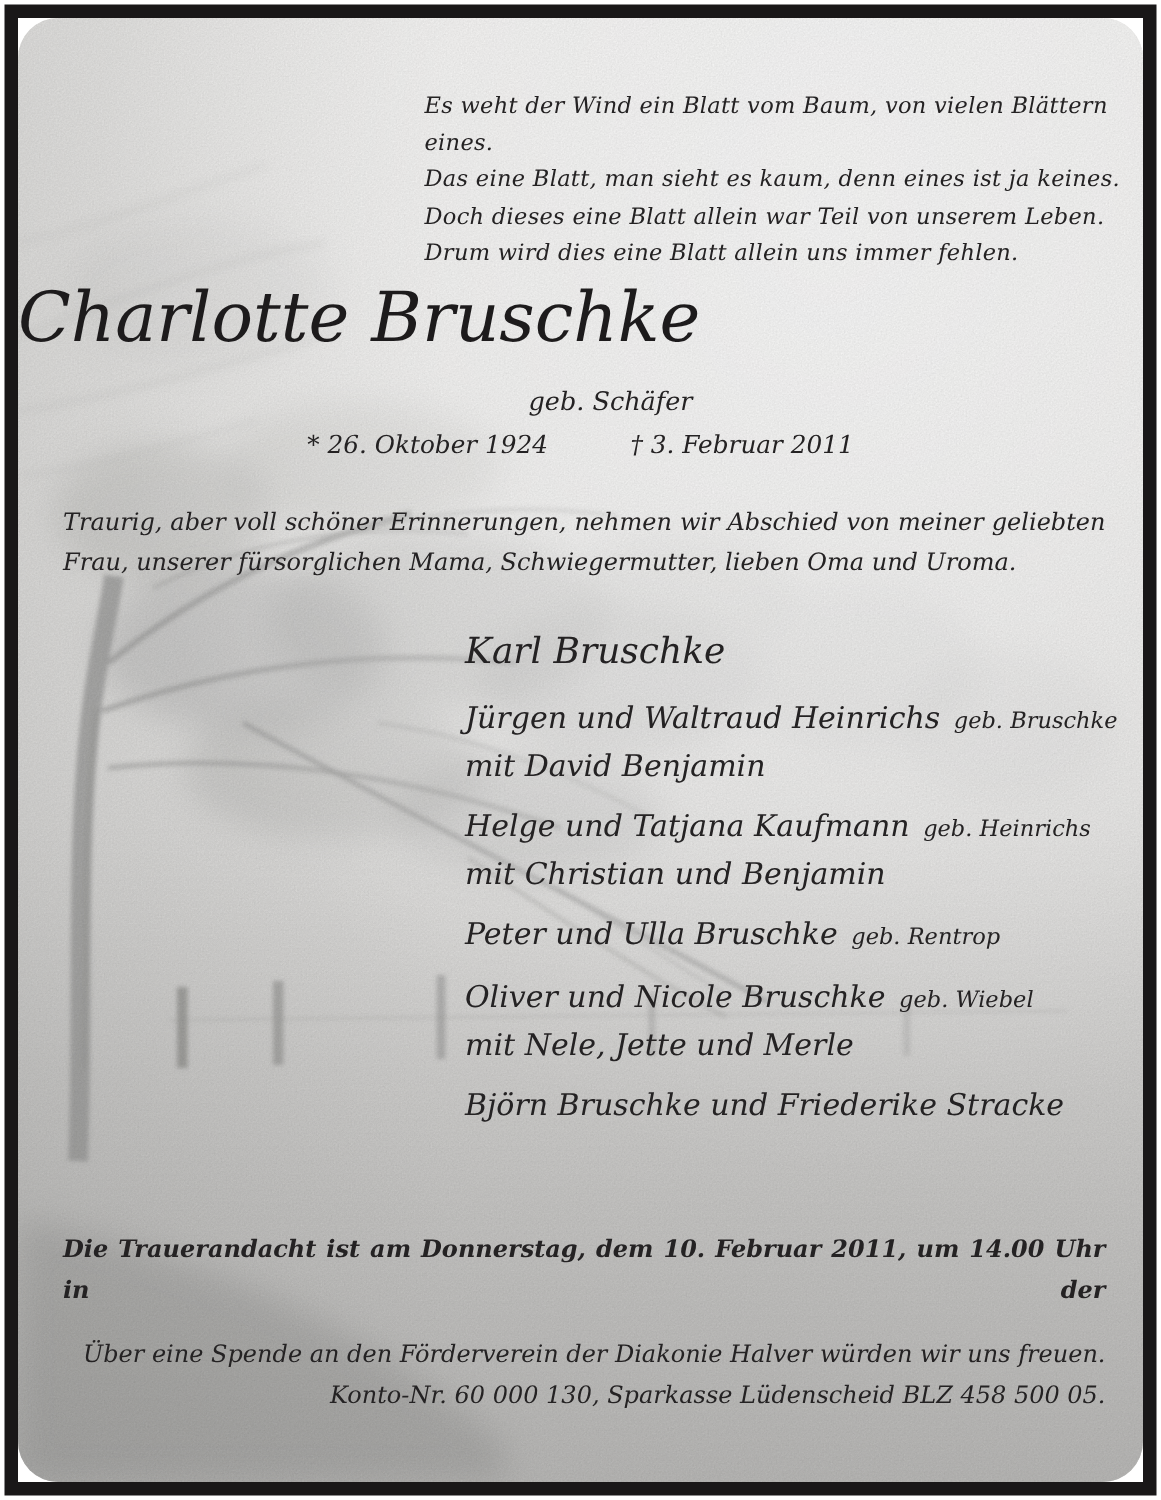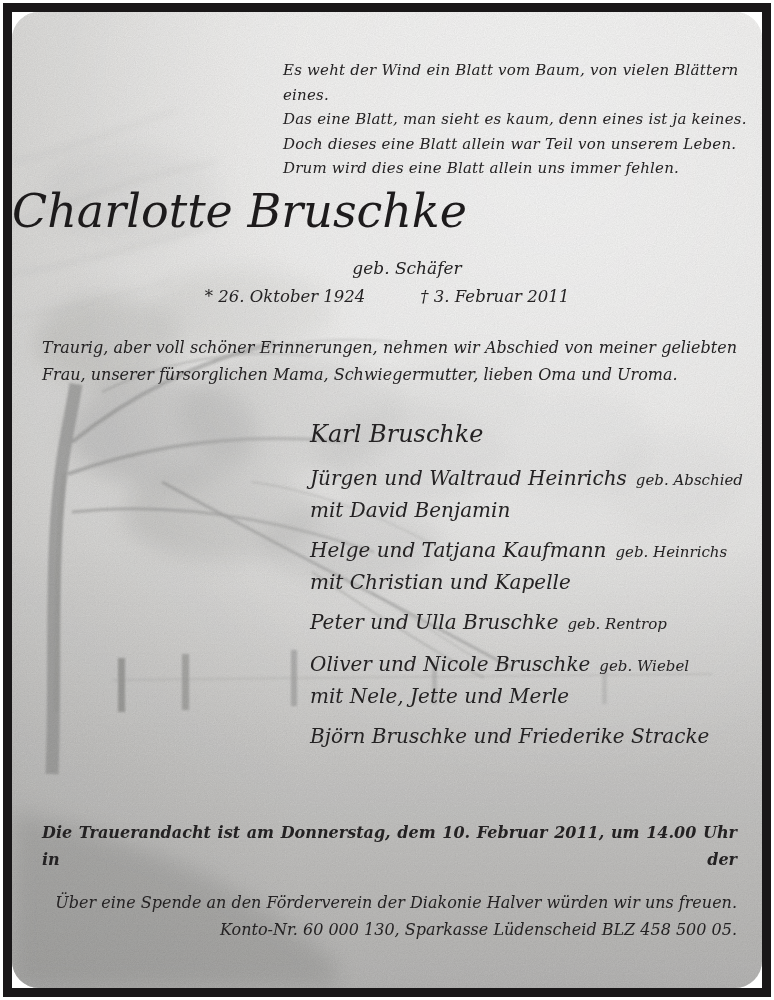--- a/index.html
+++ b/index.html
@@ -155,26 +155,26 @@
       <div class="just">Traurig, aber voll schöner Erinnerungen, nehmen wir Abschied von meiner geliebten</div>
       <div>Frau, unserer fürsorglichen Mama, Schwiegermutter, lieben Oma und Uroma.</div>
     </div>
 
     <div class="layer mourners">
       <div class="group lead">
         <div><span>Karl Bruschke</span></div>
 
       </div>
       <div class="group">
-        <div><span>Jürgen und Waltraud Heinrichs</span><span class="suffix hide-if-empty">geb. Abschied</span></div>
+        <div><span>Jürgen und Waltraud Heinrichs</span><span class="suffix hide-if-empty">geb. Bruschke</span></div>
         <div class="hide-if-empty">mit David Benjamin</div>
       </div>
       <div class="group">
         <div><span>Helge und Tatjana Kaufmann</span><span class="suffix hide-if-empty">geb. Heinrichs</span></div>
-        <div class="hide-if-empty">mit Christian und Kapelle</div>
+        <div class="hide-if-empty">mit Christian und Benjamin</div>
       </div>
       <div class="group">
         <div><span>Peter und Ulla Bruschke</span><span class="suffix hide-if-empty">geb. Rentrop</span></div>
 
       </div>
       <div class="group">
         <div><span>Oliver und Nicole Bruschke</span><span class="suffix hide-if-empty">geb. Wiebel</span></div>
         <div class="hide-if-empty">mit Nele, Jette und Merle</div>
       </div>
       <div class="group">

